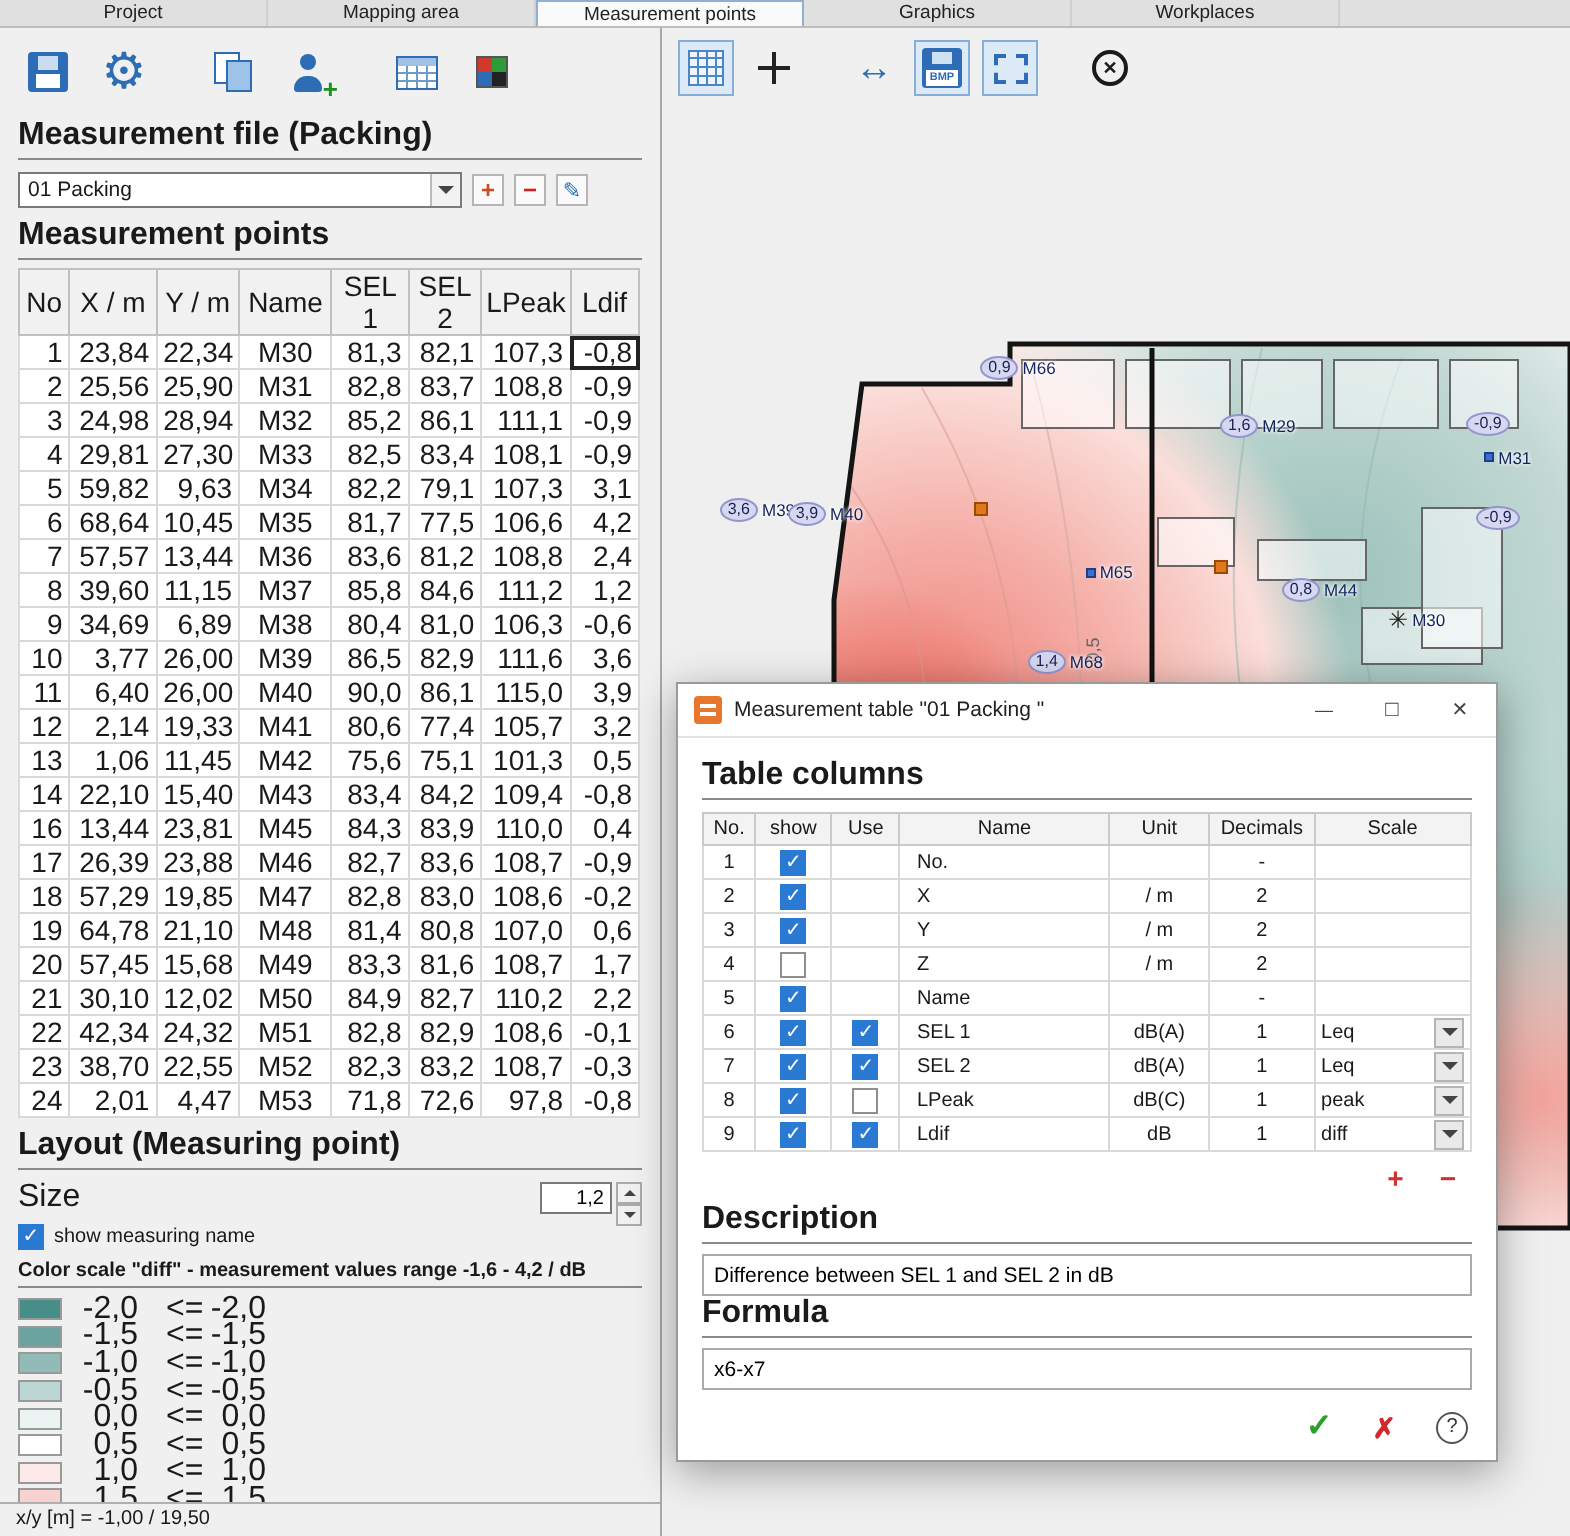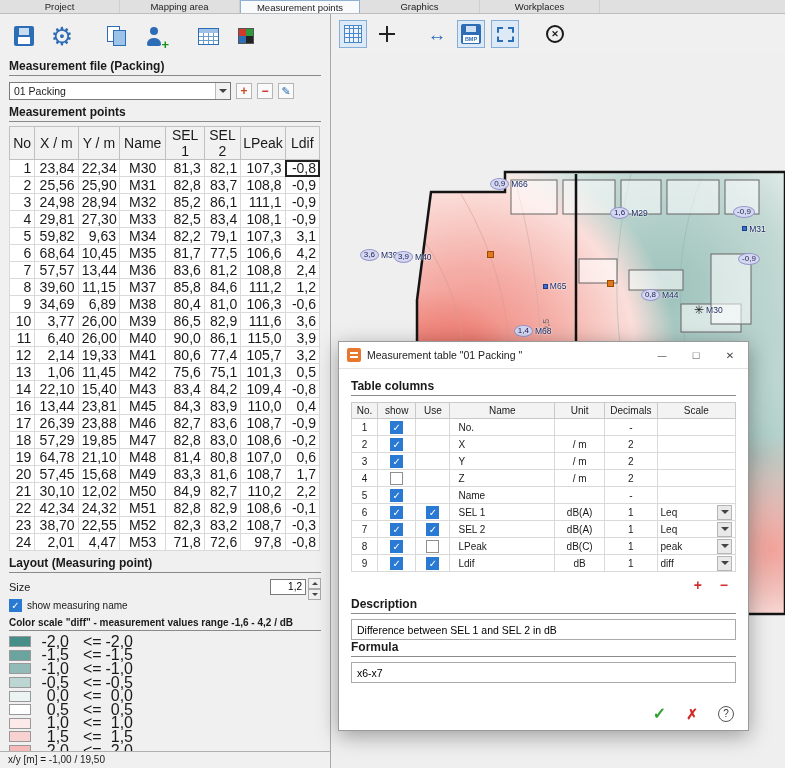--- a/index.html
+++ b/index.html
@@ -2,21 +2,21 @@
 <html><head>
 <meta charset="utf-8">
 <style>
   * { box-sizing: border-box; }
   html,body { margin:0; padding:0; }
   body { font-family:"Liberation Sans", sans-serif; background:#d8d8d8; }
   .app { position:relative; width:785px; height:768px; background:#f0f0f0; overflow:hidden; font-size:11px; color:#1a1a1a; }
 
   
   .tabbar { height:14px; background:#e0e0e0; border-bottom:1px solid #bdbdbd; display:flex; font-size:9.5px; }
-  .tab { width:120px; display:flex; align-items:center; justify-content:center; color:#222; border-right:1px solid #cfcfcf; cursor:default; }
+  .tab { width:134px; display:flex; align-items:center; justify-content:center; color:#222; border-right:1px solid #cfcfcf; cursor:default; }
   .tab.active { background:#f8fafc; border:1px solid #8fb0d0; border-bottom:none; }
 
   
   .left-panel { position:absolute; top:14px; left:0; width:331px; bottom:0; background:#f0f0f0; border-right:1px solid #a8a8a8; padding:0 9px; overflow:hidden; }
   .toolbar { height:40px; display:flex; align-items:center; gap:8px; padding-top:4px; }
   .tbtn { width:30px; height:30px; border:none; background:transparent; display:flex; align-items:center; justify-content:center; position:relative; padding:0; }
   .tsep { width:8px; }
 
   .ic { display:inline-block; position:relative; }
   .ic-save { width:20px; height:20px; background:#2d6db5; border-radius:2px; }
@@ -30,41 +30,41 @@
   .ic-person::before { content:""; position:absolute; top:0; left:5px; width:8px; height:8px; border-radius:50%; background:#2d6db5; }
   .ic-person::after { content:""; position:absolute; bottom:0; left:2px; width:14px; height:8px; border-radius:7px 7px 2px 2px; background:#2d6db5; }
   .tbtn.addp::after { content:"+"; position:absolute; right:0; bottom:-1px; color:#18921a; font-weight:bold; font-size:13px; }
   .ic-table { width:21px; height:17px; border:1px solid #2d6db5; background:
       linear-gradient(#9fc1e4 4px, rgba(0,0,0,0) 4px),
       repeating-linear-gradient(0deg, rgba(0,0,0,0) 0 3px, #6d9cc9 3px 4px),
       repeating-linear-gradient(90deg, rgba(0,0,0,0) 0 4px, #6d9cc9 4px 5px), #fff; }
   .ic-colors { width:16px; height:16px; border:1px solid #555;
       background:conic-gradient(#2d9b3a 0 25%, #222 0 50%, #2d6db5 0 75%, #d13a2a 0); }
 
-  .sec-title { font-weight:bold; font-size:12px; border-bottom:1px solid #8a8a8a; padding-bottom:2px; margin-top:5px; }
+  .sec-title { font-weight:bold; font-size:16px; border-bottom:1px solid #8a8a8a; padding-bottom:2px; margin-top:5px; }
   .sec-title.small { font-size:10px; }
 
   .combo-row { display:flex; align-items:center; gap:5px; margin:6px 0 4px 0; }
   .combo { width:222px; height:18px; background:#fff; border:1px solid #7a7a7a; display:flex; align-items:center; }
   .combo-val { flex:1; padding-left:4px; font-size:10.5px; }
   .combo-arrow { width:15px; height:100%; display:flex; align-items:center; justify-content:center; border-left:1px solid #bbb; background:#f2f2f2; }
   .combo-arrow::after { content:""; border:4px solid rgba(0,0,0,0); border-top-color:#444; margin-top:4px; }
   .mini { width:16px; height:16px; border:1px solid #b5b5b5; background:#fafafa; display:flex; align-items:center; justify-content:center; padding:0; font-size:12px; }
   .mini.plus::before { content:"+"; color:#cc4b1f; font-weight:bold; }
   .mini.minus::before { content:"−"; color:#cc2222; font-weight:bold; }
   .mini.edit::before { content:"✎"; color:#2d6db5; font-size:11px; }
 
   table.mtable { border-collapse:collapse; table-layout:fixed; width:311px; font-size:14px; margin-top:4px; background:#fff; }
   table.mtable th { background:#f1f1f1; border:1px solid #c0c0c0; font-weight:normal; height:15px; padding:0 2px; }
   table.mtable td { border:1px solid #d9d9d9; height:15px; padding:0 3px; text-align:right; background:#fff; white-space:nowrap; overflow:hidden; }
   table.mtable td.name-col { text-align:left; padding-left:9px; }
   table.mtable td.sel { outline:2px solid #222; outline-offset:-2px; }
 
   .size-row { display:flex; align-items:center; margin:5px 0 3px 0; }
-  .size-label { flex:1; font-size:11px; }
+  .size-label { flex:1; font-size:16px; }
   .size-input { width:36px; height:16px; border:1px solid #7a7a7a; text-align:right; font-size:10px; font-family:"Liberation Sans", sans-serif; padding:0 3px; }
   .spinner { width:13px; height:17px; display:flex; flex-direction:column; margin-left:2px; }
   .spinner i { flex:1; border:1px solid #aaa; background:#f0f0f0; display:flex; align-items:center; justify-content:center; }
   .spinner i.up::after { content:""; border:3px solid rgba(0,0,0,0); border-bottom-color:#444; margin-bottom:3px; }
   .spinner i.dn::after { content:""; border:3px solid rgba(0,0,0,0); border-top-color:#444; margin-top:3px; }
 
   .cb { display:inline-block; width:13px; height:13px; border:1px solid #8f8f8f; background:#fff; position:relative; vertical-align:middle; flex:none; }
   .cb.checked { background:#2a7ad4; border-color:#2a7ad4; }
   .cb.checked::after { content:"✓"; position:absolute; left:0; right:0; top:-1px; color:#fff; font-size:10px; line-height:13px; text-align:center; }
 

